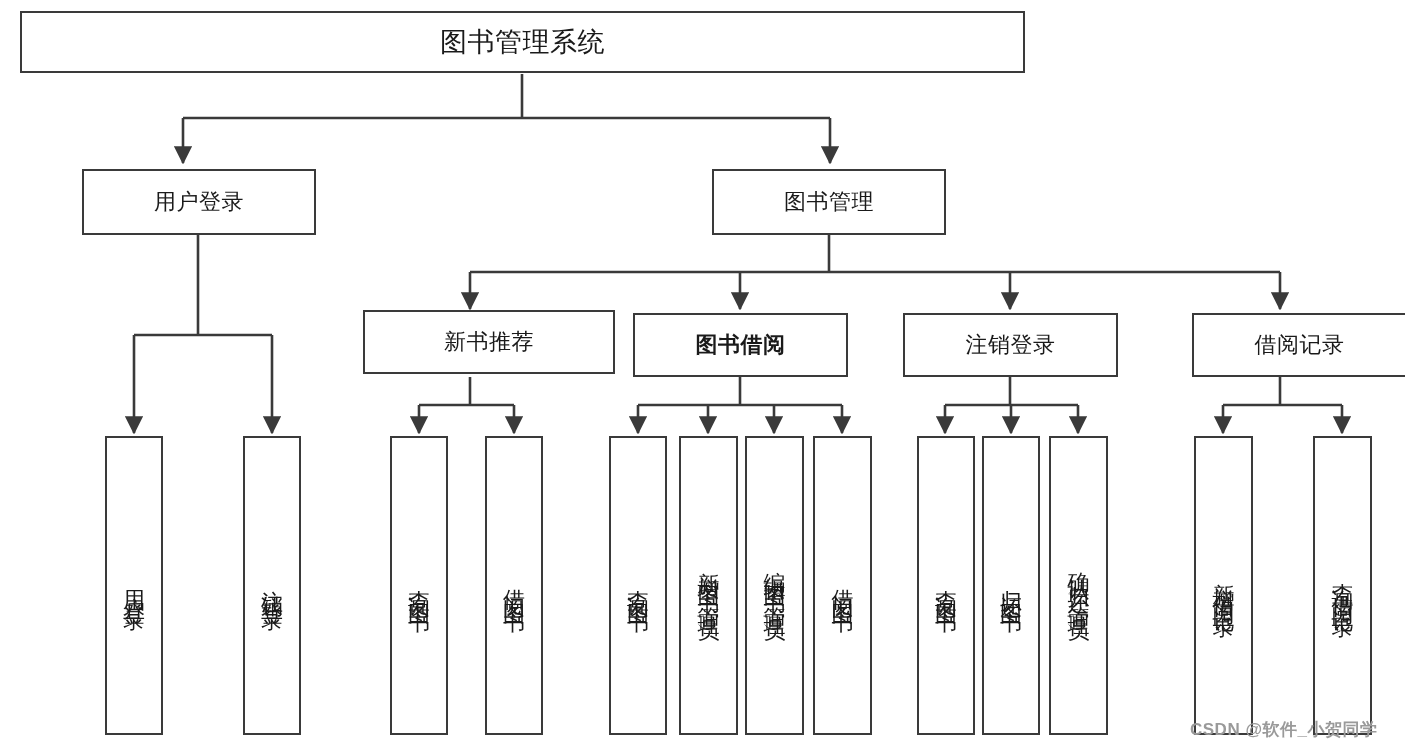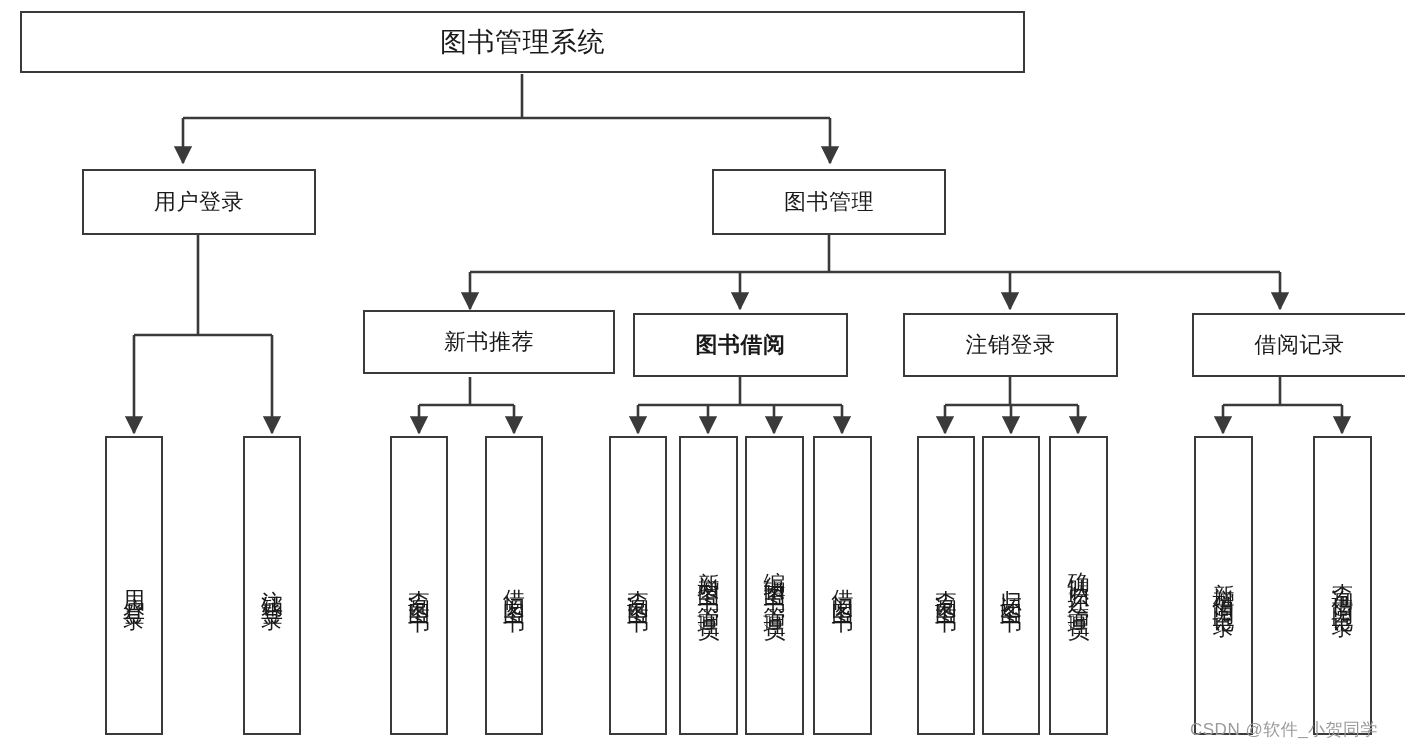--- a/index.html
+++ b/index.html
@@ -59,20 +59,21 @@
     font-size: 22px;
     letter-spacing: 7px;
     line-height: 1;
   }
   .watermark {
     position: absolute;
     color: #9a9a9a;
     font-size: 17px;
     letter-spacing: 0.5px;
     white-space: nowrap;
+    font-weight: bold;
   }
 </style>
 </head>
 <body>
 
 <div id="canvas">
 
   <svg id="edges" viewBox="0 0 1405 747">
     <defs>
       <marker id="arrow" viewBox="0 0 10 10" refX="9.2" refY="5" markerWidth="7" markerHeight="7" orient="auto-start-reverse">

